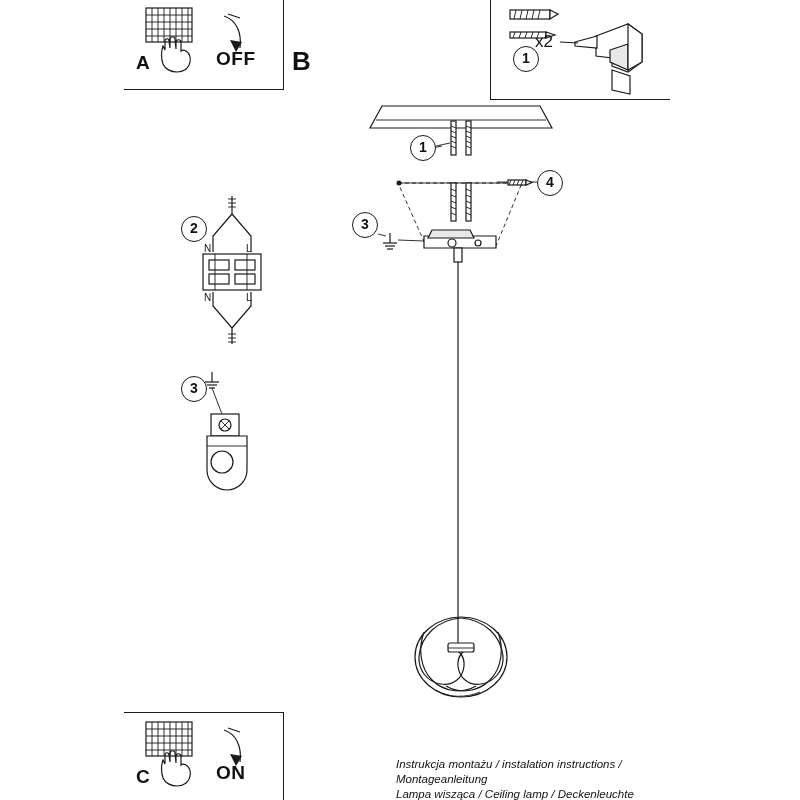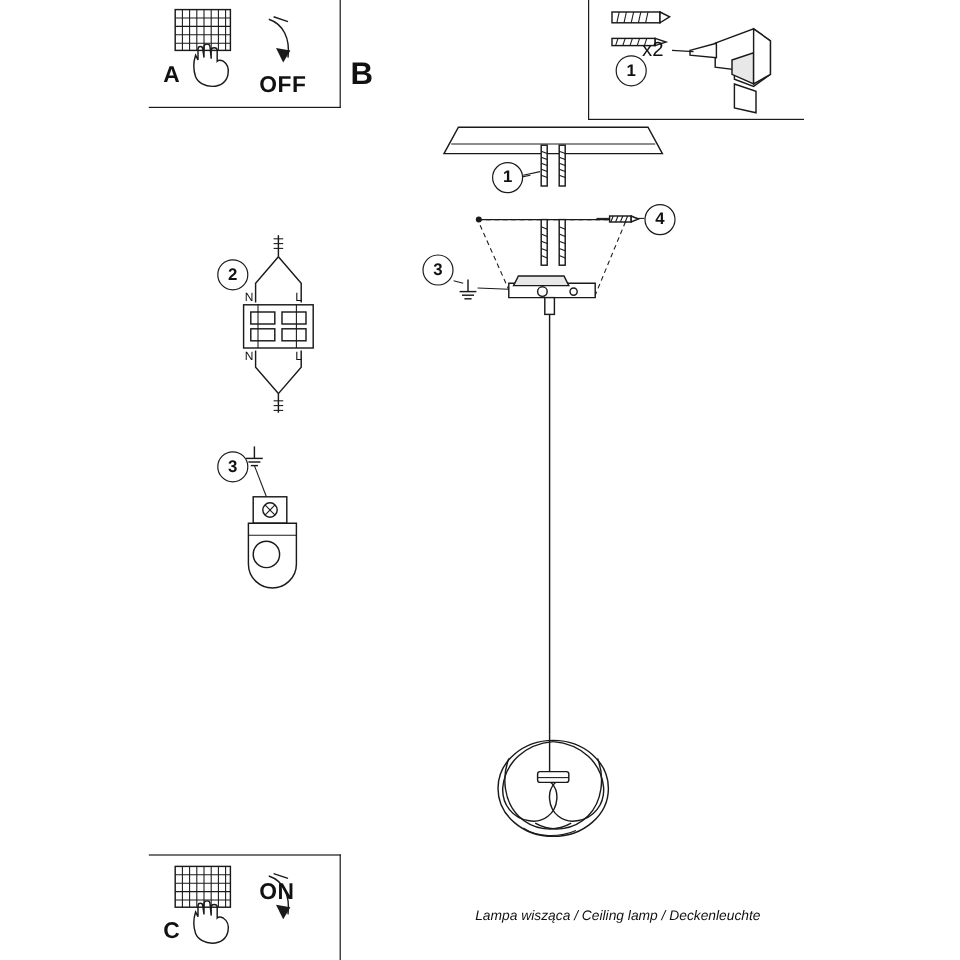--- a/index.html
+++ b/index.html
@@ -356,38 +356,39 @@
     </g>
 
     <g class="st-thin">
       <line x1="432" y1="148" x2="442" y2="146"></line>
       <line x1="378" y1="234" x2="386" y2="236"></line>
       <line x1="537" y1="182" x2="530" y2="182"></line>
     </g>
   </svg>
 
   <div class="label-letter" style="left:136px; top:52px;">A</div>
-  <div class="label-word" style="left:216px; top:61px;">OFF</div>
+  <div class="label-word" style="left:216px; top:48px;">OFF</div>
 
   <div class="label-b" style="left:292px; top:46px;">B</div>
 
   <div class="label-letter" style="left:136px; top:766px;">C</div>
-  <div class="label-word" style="left:216px; top:733px;">ON</div>
+  <div class="label-word" style="left:216px; top:762px;">ON</div>
 
   <div class="xlabel" style="left:535px; top:32px;">x2</div>
 
   <div class="callout" style="left:513px; top:46px;">1</div>
   <div class="callout" style="left:410px; top:135px;">1</div>
   <div class="callout" style="left:537px; top:170px;">4</div>
   <div class="callout" style="left:352px; top:212px;">3</div>
   <div class="callout" style="left:181px; top:216px;">2</div>
   <div class="callout" style="left:181px; top:376px;">3</div>
 
   <div class="nl-label" style="left:204px; top:243px;">N</div>
   <div class="nl-label" style="left:246px; top:243px;">L</div>
   <div class="nl-label" style="left:204px; top:292px;">N</div>
   <div class="nl-label" style="left:246px; top:292px;">L</div>
 
   <div class="footer">
+    <div>Instrukcja montażu / instalation instructions / Montageanleitung</div>
     <div>Lampa wisząca / Ceiling lamp / Deckenleuchte</div>
   </div>
 
 </div>
 
 </body></html>

